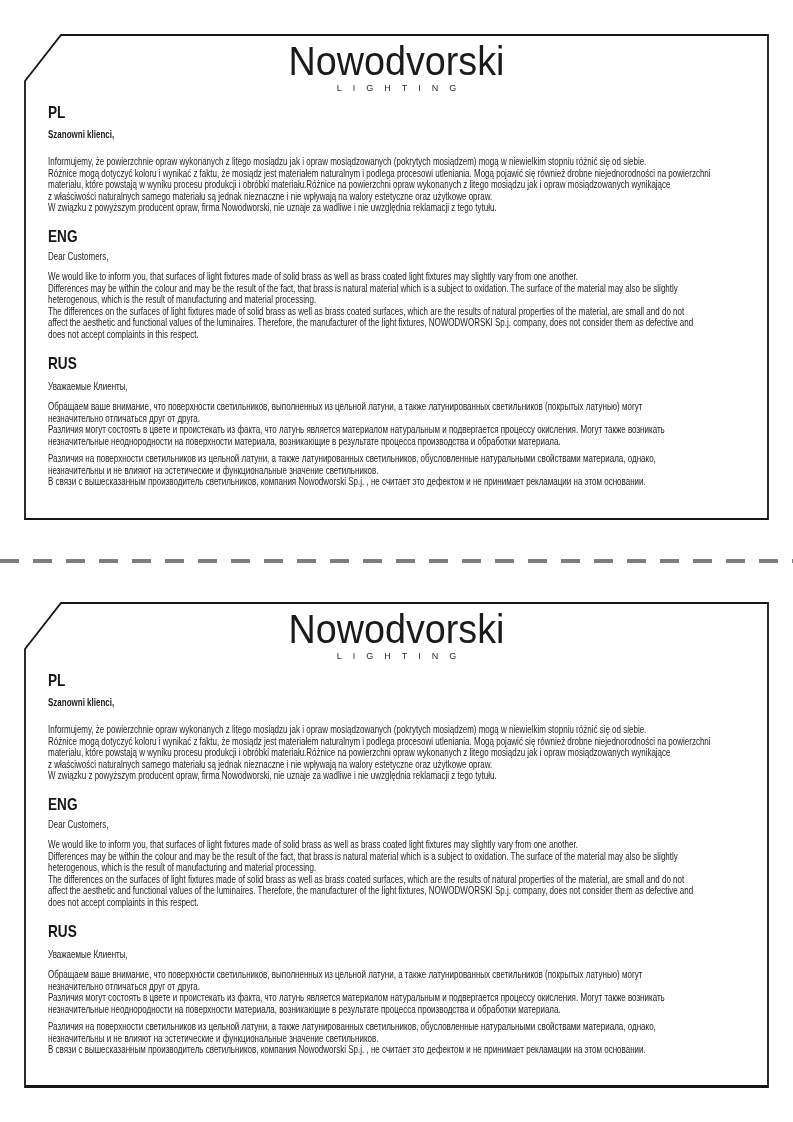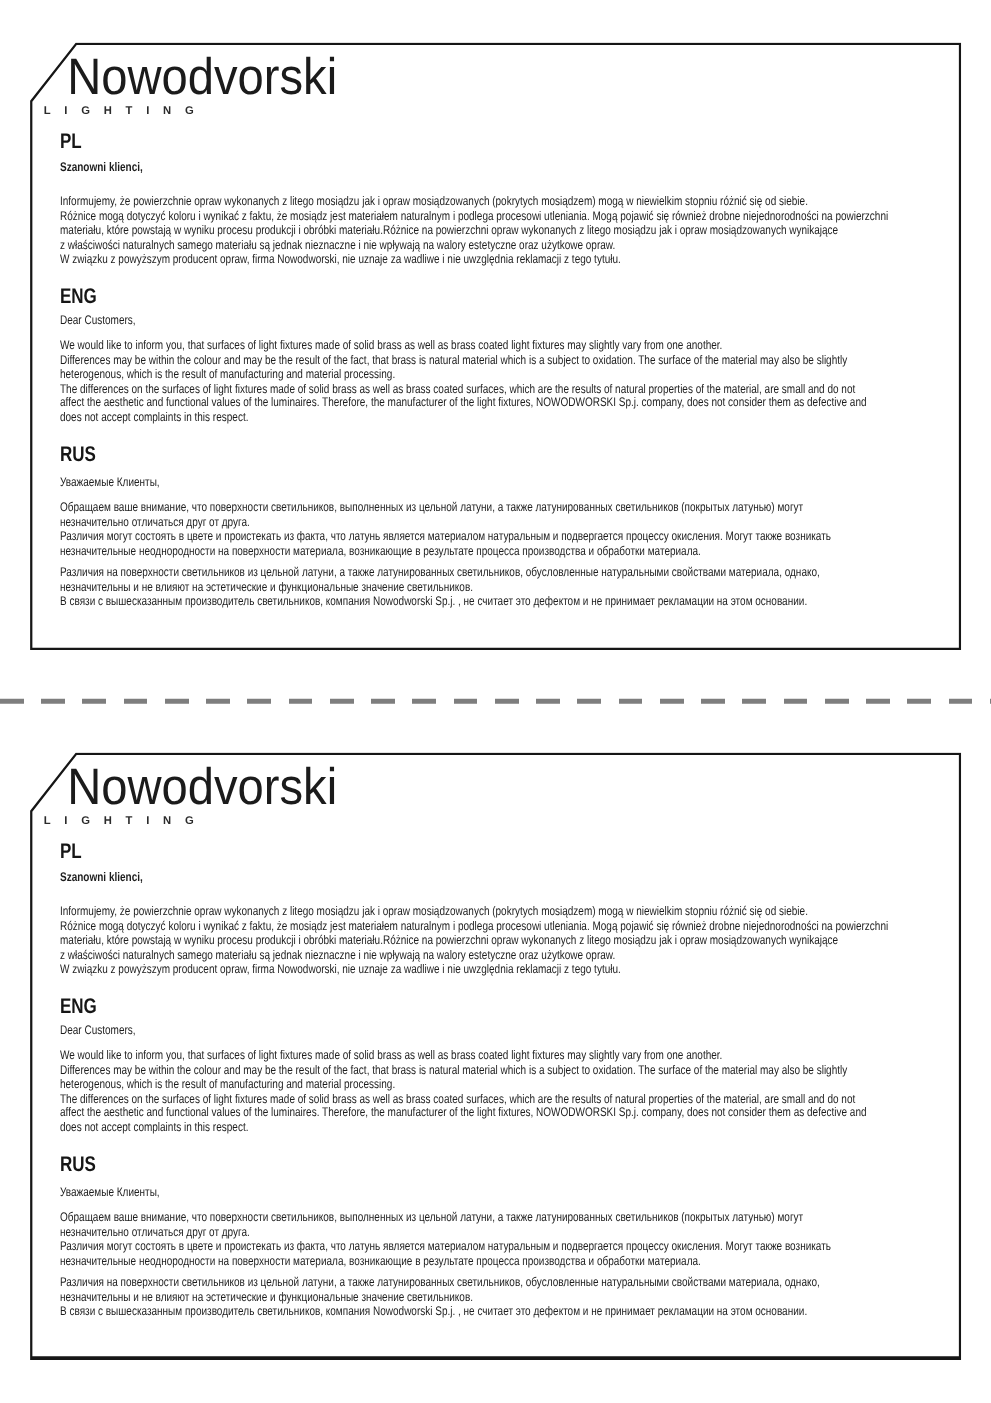--- a/index.html
+++ b/index.html
@@ -25,34 +25,35 @@
   .card-border {
     position: absolute;
     top: 0; left: 0;
     width: 745px; height: 486px;
   }
 
   .logo {
     position: absolute;
     top: 6px; left: 0;
     width: 100%;
+    text-align: center;
   }
   .logo-name {
     font-size: 41px;
     line-height: 42px;
     color: #1b1b1b;
     letter-spacing: 0px;
     transform: scaleX(0.92);
     transform-origin: 50% 0;
     white-space: nowrap;
   }
   .logo-tag {
     margin-top: 1px;
     font-size: 9px;
-    font-weight: bold;
+    font-weight: normal;
     color: #2b2b2b;
     letter-spacing: 11px;
     padding-left: 11px;
     white-space: nowrap;
   }
 
   .blk {
     position: absolute;
     left: 24px;
     transform: scaleX(0.80);

